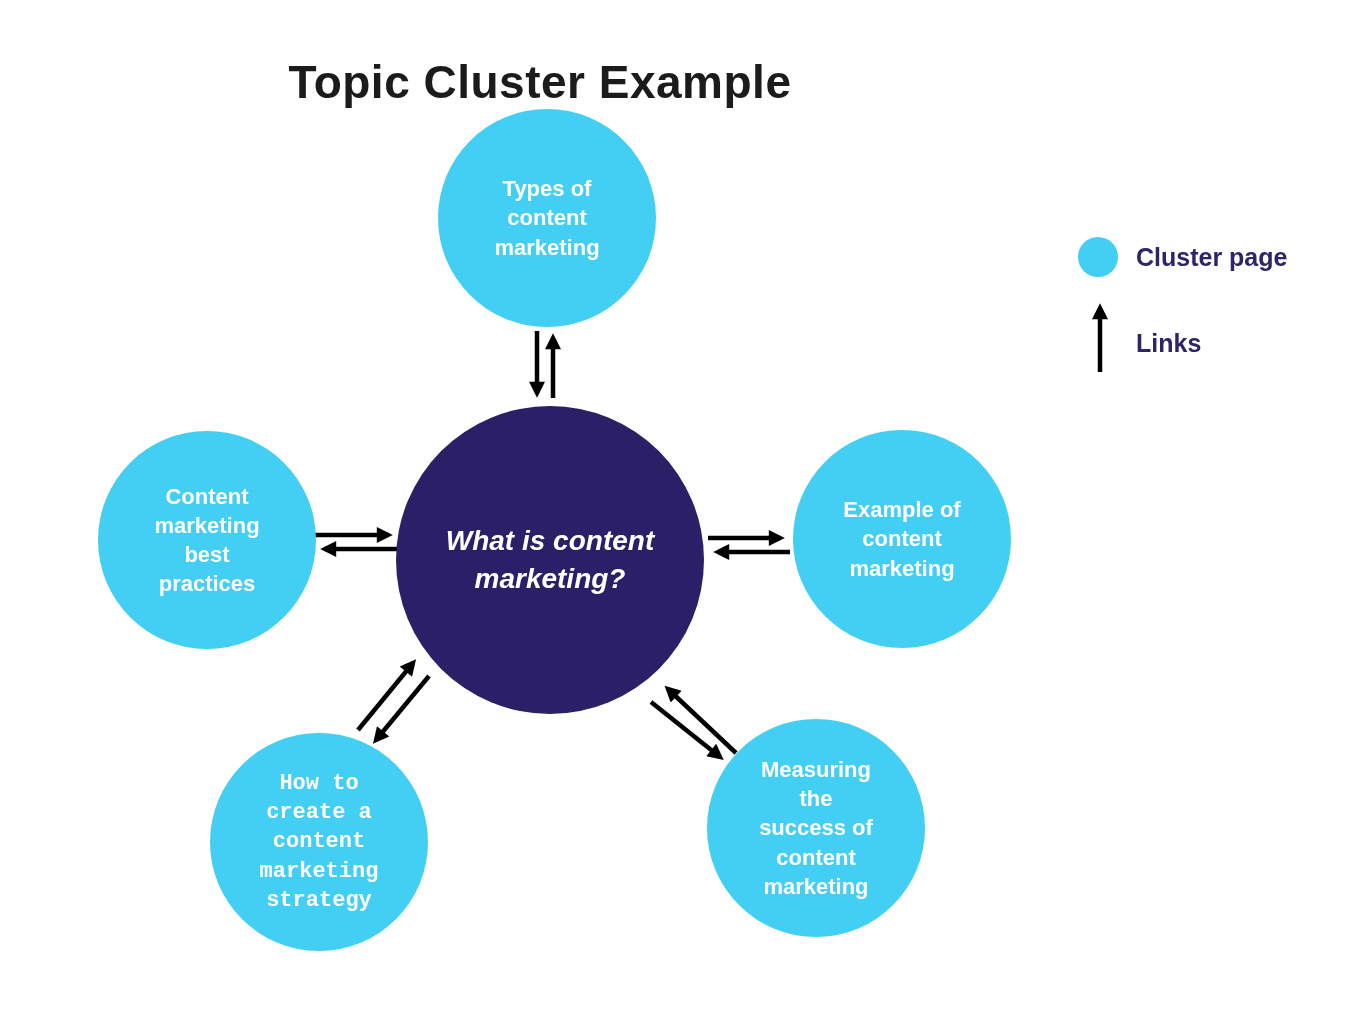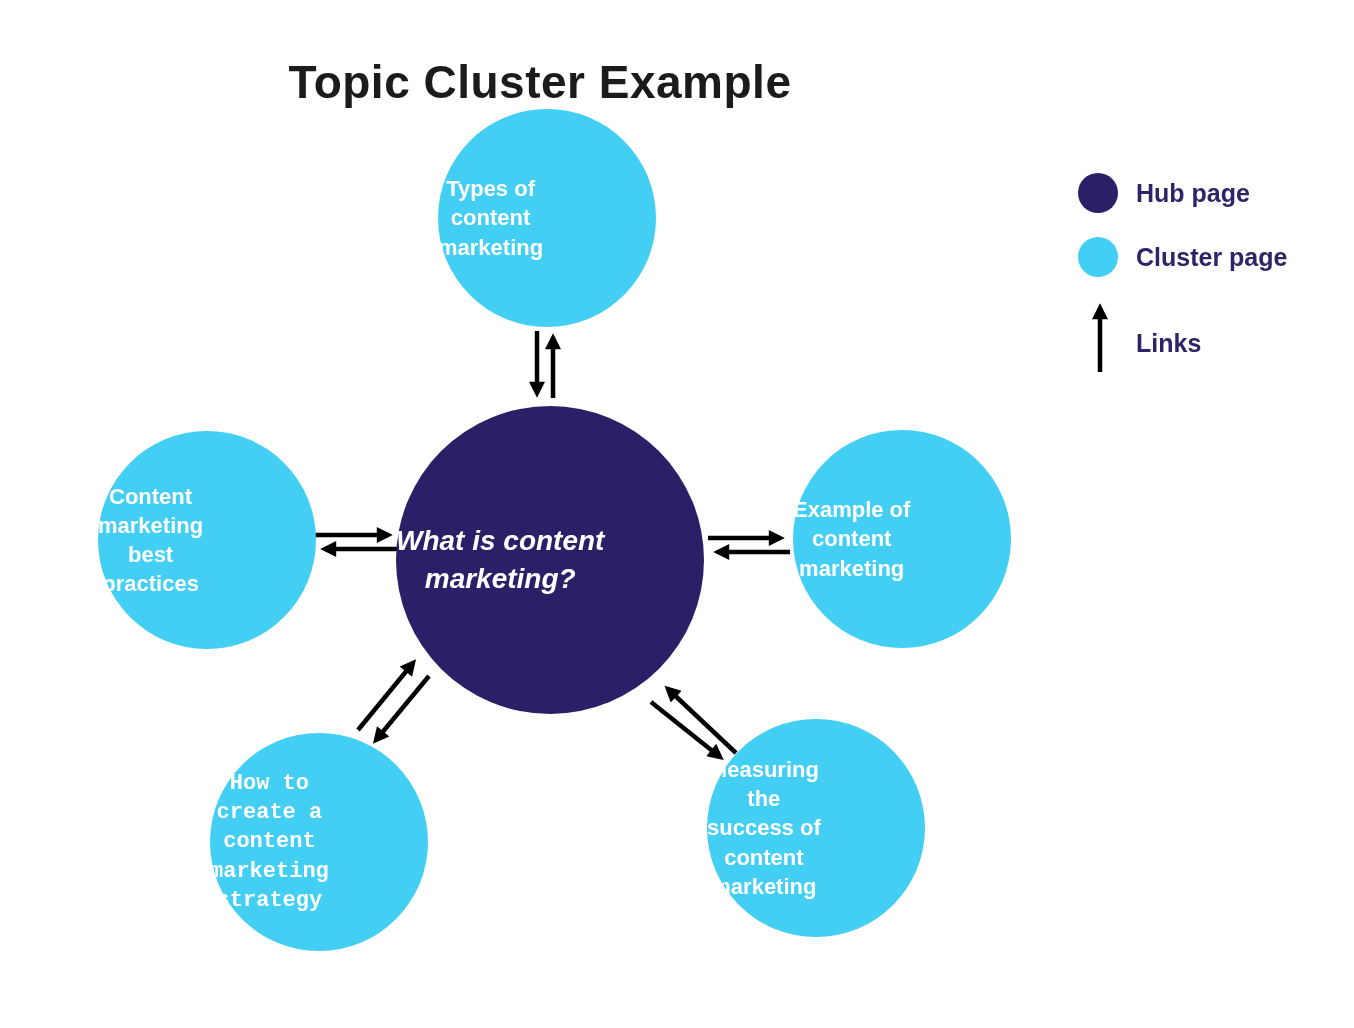--- a/index.html
+++ b/index.html
@@ -24,21 +24,21 @@
   .arrows {
     position: absolute;
     left: 0; top: 0;
     color: var(--arrow-color, #000000);
   }
   .circle {
     position: absolute;
     border-radius: 50%;
     display: flex;
     align-items: center;
-    justify-content: flex-start;
+    justify-content: center;
     text-align: center;
   }
   .circle .label {
     color: var(--circle-text, #ffffff);
     font-weight: 700;
     white-space: pre-line;
   }
   .hub {
     left: 396px; top: 406px;
     width: 308px; height: 308px;
@@ -142,24 +142,20 @@
 success of
 content
 marketing</span>
   </div>
 
   <div class="circle hub">
     <span class="label">What is content
 marketing?</span>
   </div>
 
-  <div class="legend-row legend-row--hub">
-    <span class="legend-swatch swatch--hub"></span>
-    <span class="legend-label">Hub page</span>
-  </div>
   <div class="legend-row legend-row--links">
     <svg class="legend-arrow" width="44" height="78" viewBox="0 0 44 78">
       <line x1="22" y1="76" x2="22" y2="12" stroke="currentColor" stroke-width="4.5" marker-end="url(#ah)"></line>
     </svg>
     <span class="legend-label">Links</span>
   </div>
   <div class="legend-row legend-row--cluster">
     <span class="legend-swatch swatch--cluster"></span>
     <span class="legend-label">Cluster page</span>
   </div>

